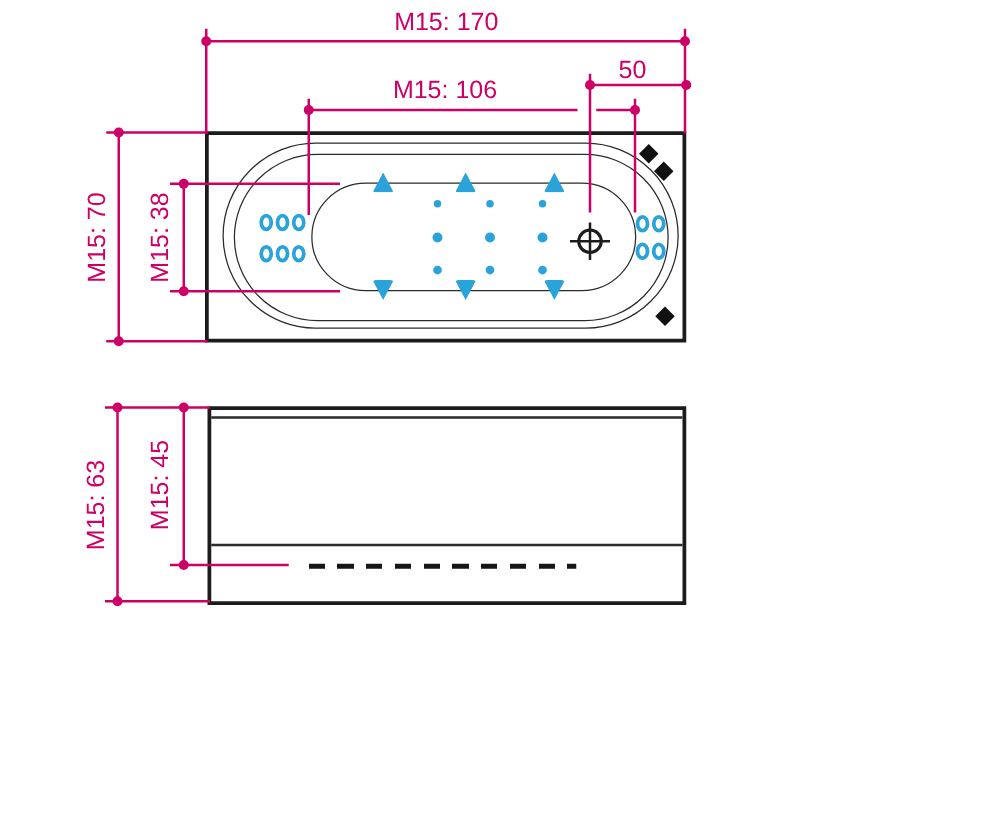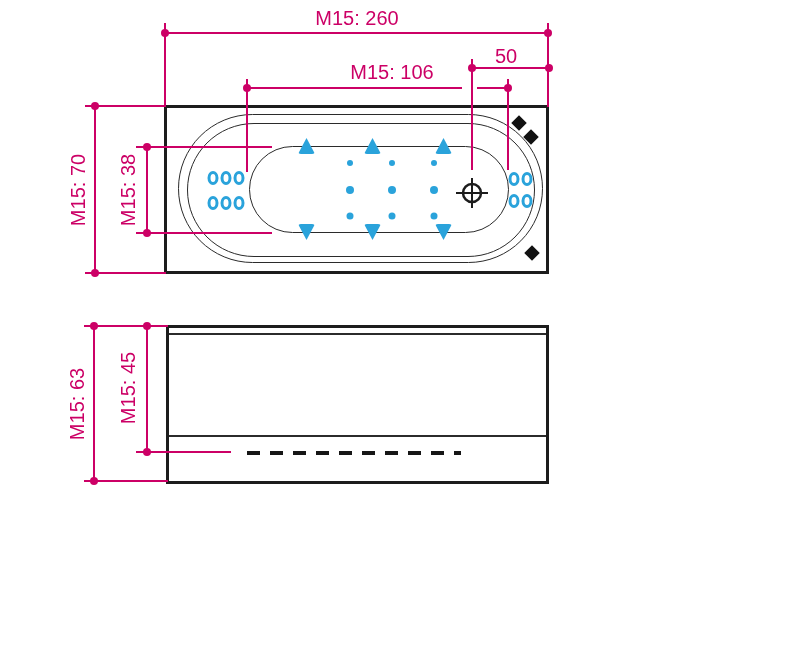--- a/index.html
+++ b/index.html
@@ -79,31 +79,31 @@
     <div class="diamond" style="left:531px;top:137px;"></div>
     <div class="diamond" style="left:532px;top:253px;"></div>
   </div>
 
   <div>
     <div class="mh" style="left:165px;top:32px;width:384px;"></div>
     <div class="mdot" style="left:165px;top:33px;"></div>
     <div class="mdot" style="left:548px;top:33px;"></div>
     <div class="mv" style="left:164px;top:23px;height:84px;"></div>
     <div class="mv" style="left:547px;top:23px;height:84px;"></div>
-    <div class="dlabel" style="left:357px;top:18px;">M15: 260</div>
+    <div class="dlabel" style="left:357px;top:18px;">M15: 170</div>
   </div>
 
   <div>
     <div class="mh" style="left:247px;top:87px;width:215px;"></div>
     <div class="mh" style="left:477px;top:87px;width:32px;"></div>
     <div class="mdot" style="left:247px;top:88px;"></div>
     <div class="mdot" style="left:508px;top:88px;"></div>
     <div class="mv" style="left:246px;top:79px;height:93px;"></div>
     <div class="mv" style="left:507px;top:79px;height:91px;"></div>
-    <div class="dlabel" style="left:392px;top:72px;">M15: 106</div>
+    <div class="dlabel" style="left:356px;top:72px;">M15: 106</div>
   </div>
 
   <div>
     <div class="mh" style="left:472px;top:67px;width:77px;"></div>
     <div class="mdot" style="left:472px;top:68px;"></div>
     <div class="mdot" style="left:549px;top:68px;"></div>
     <div class="mv" style="left:471px;top:59px;height:111px;"></div>
     <div class="dlabel" style="left:506px;top:56px;">50</div>
   </div>
 

